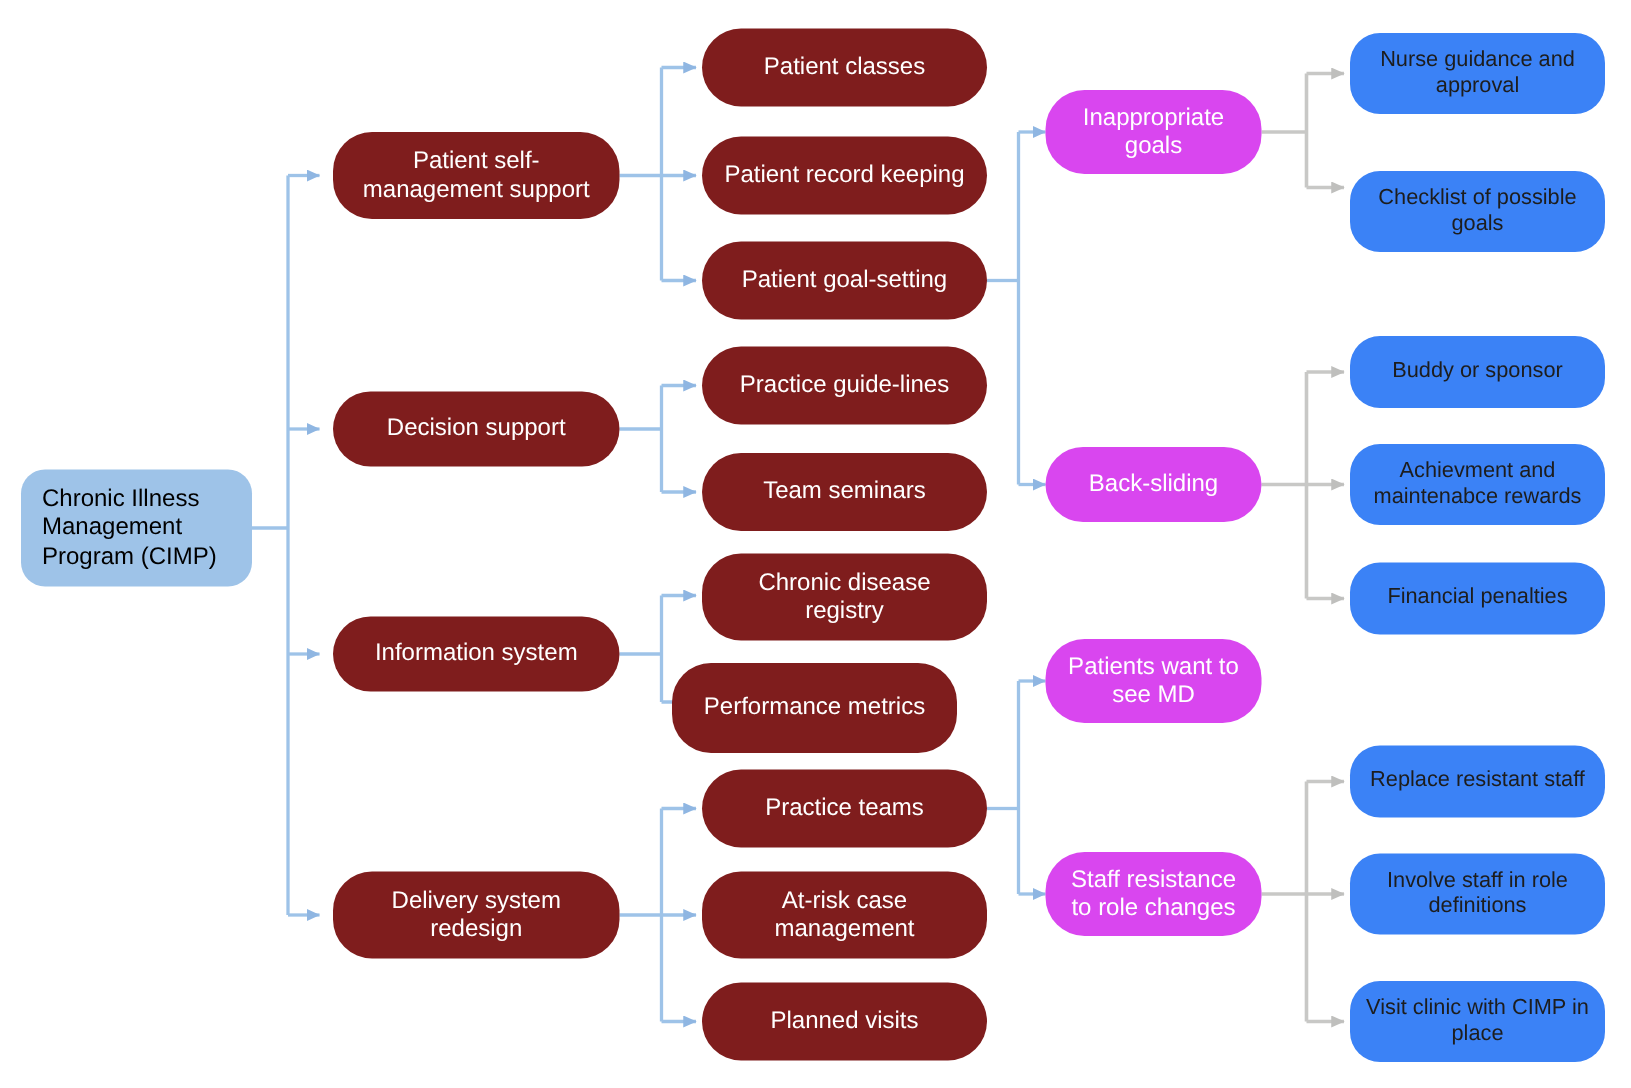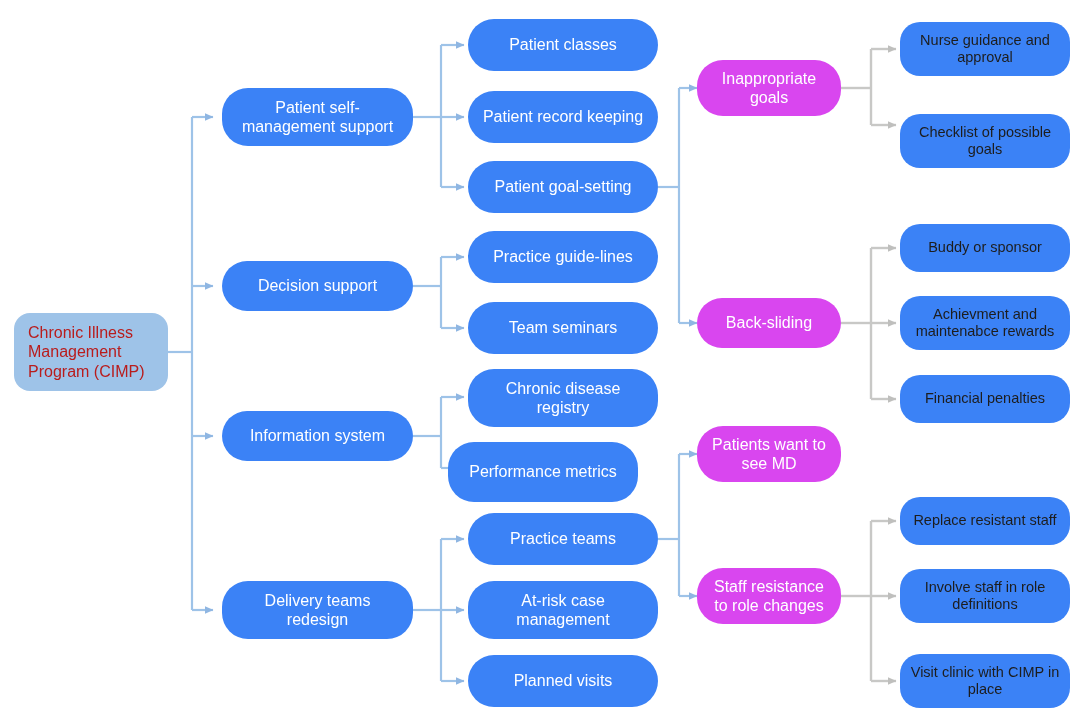--- a/index.html
+++ b/index.html
@@ -37,32 +37,32 @@
     z-index: 2;
     padding: 2px 10px;
   }
   .node span {
     display: block;
     width: 100%;
   }
   
   .n-root {
     background: #9EC3E8;
-    color: #b91c1c;
+    color: #000000;
     border-radius: 16px;
     font-size: 16px;
     justify-content: flex-start;
     text-align: left;
     padding-left: 14px;
     padding-right: 10px;
   }
   .n-root span { text-align: left; }
   
   .n-blue {
-    background: #3b82f6;
+    background: #7f1d1d;
     color: #ffffff;
     border-radius: 26px;
     font-size: 16px;
   }
   
   .n-navy {
     background: #d946ef;
     color: #ffffff;
     border-radius: 26px;
     font-size: 16px;
@@ -165,21 +165,21 @@
   <div class="node n-blue" style="left:222px; top:88px; width:191px; height:58px;">
     <span>Patient self-management support</span>
   </div>
   <div class="node n-blue" style="left:222px; top:261px; width:191px; height:50px;">
     <span>Decision support</span>
   </div>
   <div class="node n-blue" style="left:222px; top:411px; width:191px; height:50px;">
     <span>Information system</span>
   </div>
   <div class="node n-blue" style="left:222px; top:581px; width:191px; height:58px;">
-    <span>Delivery teams redesign</span>
+    <span>Delivery system redesign</span>
   </div>
 
   <div class="node n-blue" style="left:468px; top:19px; width:190px; height:52px;">
     <span>Patient classes</span>
   </div>
   <div class="node n-blue" style="left:468px; top:91px; width:190px; height:52px;">
     <span>Patient record keeping</span>
   </div>
   <div class="node n-blue" style="left:468px; top:161px; width:190px; height:52px;">
     <span>Patient goal-setting</span>

